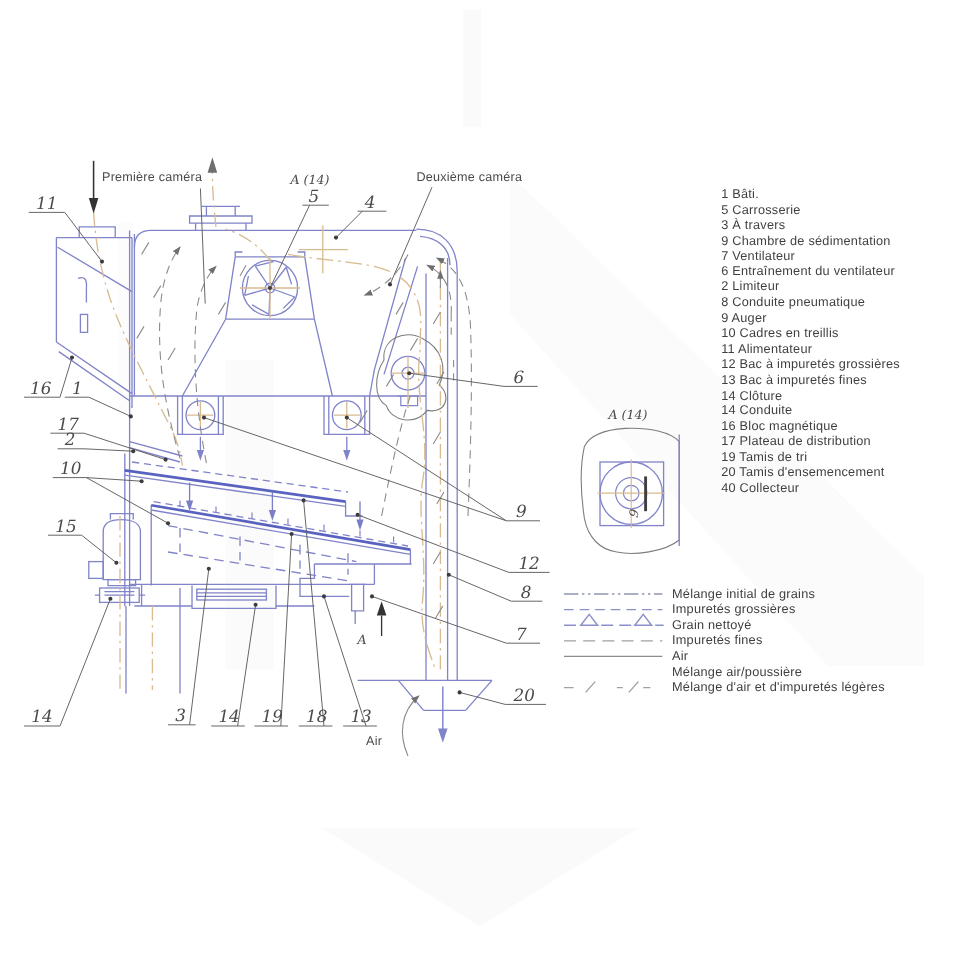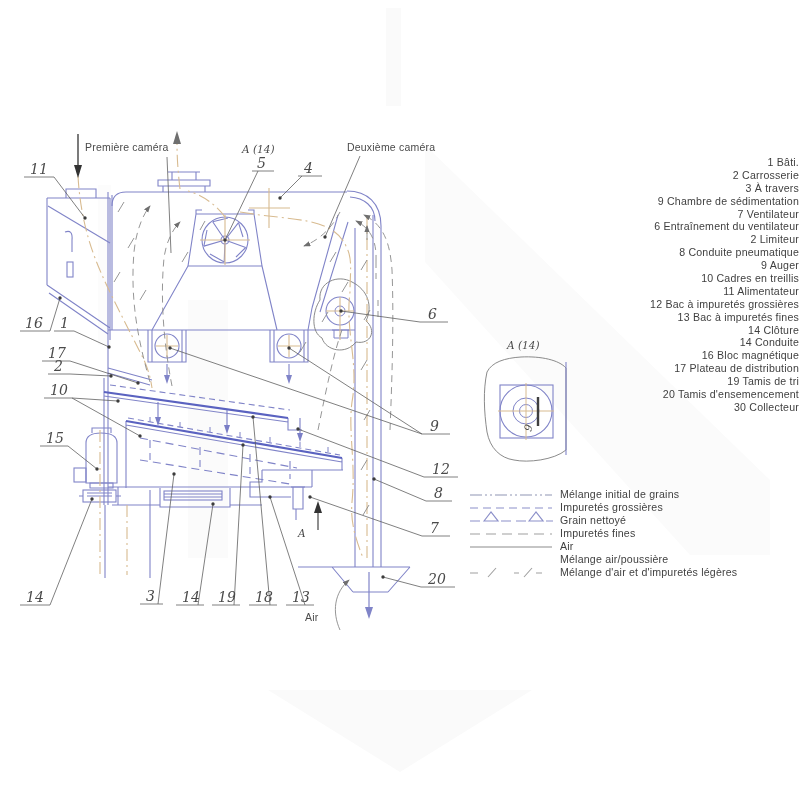--- a/index.html
+++ b/index.html
@@ -1,20 +1,20 @@
 <!DOCTYPE html>
 <html><head>
 <meta charset="utf-8">
 <style>
   html,body{margin:0;padding:0;background:#ffffff;}
   #stage{position:relative;width:800px;height:800px;background:#ffffff;overflow:hidden;
          font-family:"Liberation Sans",sans-serif;}
   #stage svg{position:absolute;left:0;top:0;}
   .parts-list{position:absolute;left:601px;top:156px;width:198px;
-      font-size:10.6px;line-height:12.9px;color:#3f3f3f;letter-spacing:.2px;white-space:nowrap;text-align:right;}
+      font-size:10.6px;line-height:12.9px;color:#3f3f3f;letter-spacing:.2px;white-space:nowrap;}
   .part-item{height:12.9px;}
   .callout{font-family:"DejaVu Serif","Liberation Serif",serif;font-style:italic;
       font-size:14px;fill:#4a4a4a;}
   .lbl{font-family:"Liberation Sans",sans-serif;font-size:10.5px;fill:#4a4a4a;letter-spacing:.2px;}
   .lbl-it{font-family:"DejaVu Serif","Liberation Serif",serif;font-style:italic;font-size:10.5px;fill:#4a4a4a;}
   .legend-label{font-family:"Liberation Sans",sans-serif;font-size:10.6px;fill:#3f3f3f;letter-spacing:.2px;}
 </style>
 </head>
 <body>
 
@@ -283,34 +283,34 @@
     <text class="legend-label" x="560" y="524">Grain nettoyé</text>
     <text class="legend-label" x="560" y="537">Impuretés fines</text>
     <text class="legend-label" x="560" y="550">Air</text>
     <text class="legend-label" x="560" y="563">Mélange air/poussière</text>
     <text class="legend-label" x="560" y="576">Mélange d'air et d'impuretés légères</text>
   </g>
 </svg>
 
 <div class="parts-list">
       <div class="part-item">1 Bâti.</div>
-      <div class="part-item">2 Carrosserie</div>
+      <div class="part-item">5 Carrosserie</div>
       <div class="part-item">3 À travers</div>
       <div class="part-item">9 Chambre de sédimentation</div>
       <div class="part-item">7 Ventilateur</div>
       <div class="part-item">6 Entraînement du ventilateur</div>
       <div class="part-item">2 Limiteur</div>
       <div class="part-item">8 Conduite pneumatique</div>
       <div class="part-item">9 Auger</div>
       <div class="part-item">10 Cadres en treillis</div>
       <div class="part-item">11 Alimentateur</div>
       <div class="part-item">12 Bac à impuretés grossières</div>
       <div class="part-item">13 Bac à impuretés fines</div>
       <div class="part-item">14 Clôture</div>
       <div class="part-item">14 Conduite</div>
       <div class="part-item">16 Bloc magnétique</div>
       <div class="part-item">17 Plateau de distribution</div>
       <div class="part-item">19 Tamis de tri</div>
       <div class="part-item">20 Tamis d'ensemencement</div>
-      <div class="part-item">30 Collecteur</div>
+      <div class="part-item">40 Collecteur</div>
     </div>
 
 </div>
 
 </body></html>

